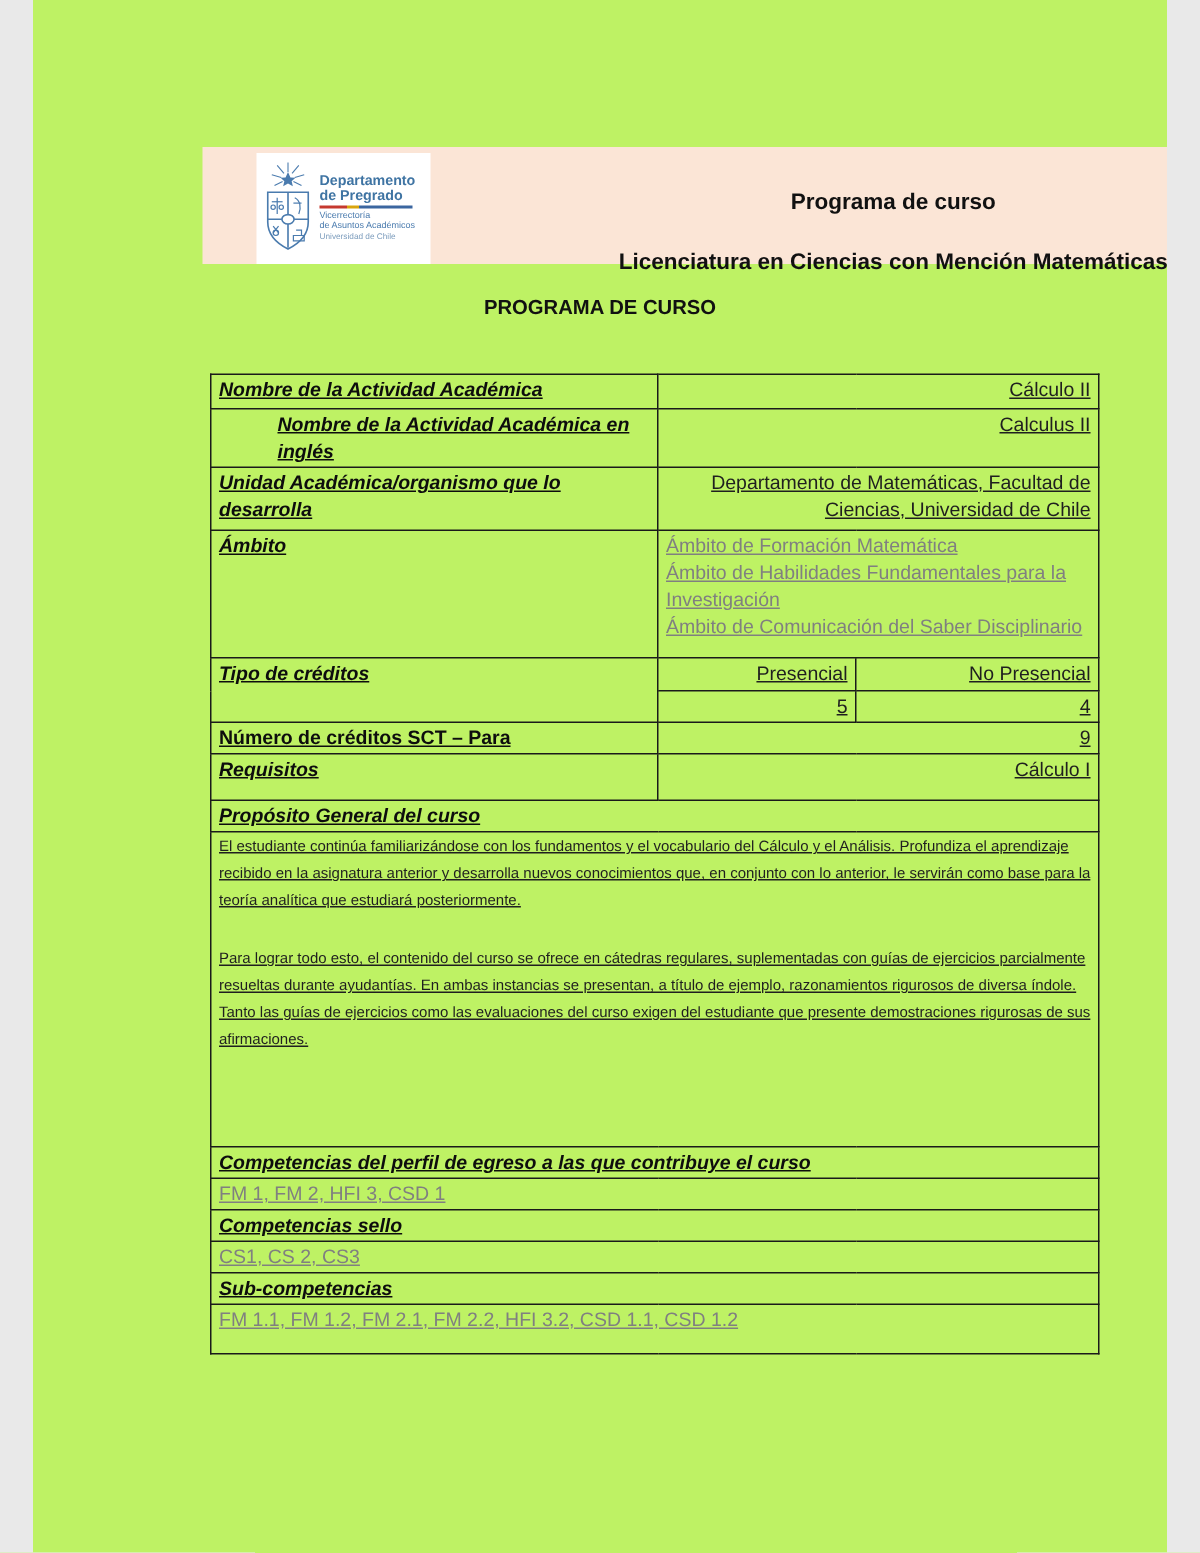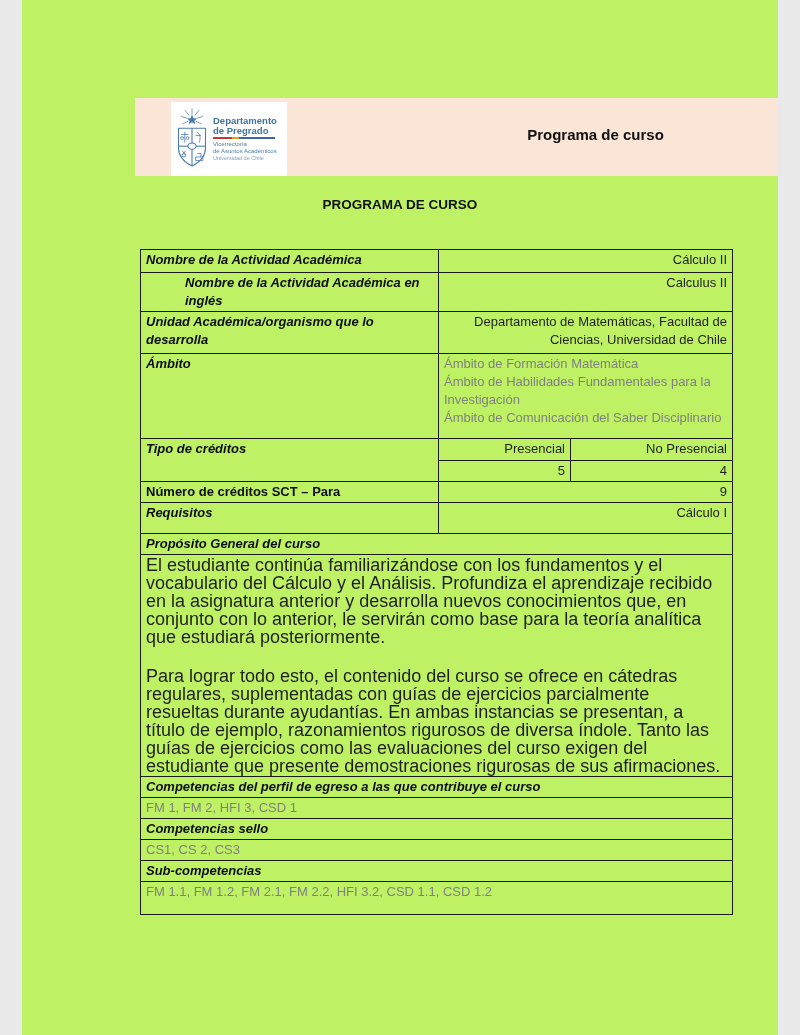--- a/index.html
+++ b/index.html
@@ -48,33 +48,34 @@
   }
   table.course col.c1{width:298px;}
   table.course col.c2{width:132px;}
   table.course col.c3{width:162px;}
   table.course td{
     border:1.5px solid #1a1a1a;
     padding:1px 5px 1px 5px;
     vertical-align:top;
     line-height:18px;
     overflow:hidden;
+    text-decoration:underline;
   }
   td.lbl{font-weight:bold;font-style:italic;color:#0d0d0d;}
   td.lbl-upright{font-weight:bold;font-style:normal;color:#0d0d0d;}
   td.val{color:#1f1f1f;text-align:right;}
   td.val-gray{color:#808080;line-height:17px;}
   .pre{white-space:pre-line;}
   tr.h23 td{height:20px;} tr.h21 td{height:18px;padding-left:44px;}
   tr.h42 td{height:39px;}  tr.h85 td{height:82px;}
   tr.h22 td{height:19px;margin-left:28px;}  tr.h20 td{height:17px;}
   tr.h31 td{height:28px;}  tr.h19 td{height:16px;}
   tr.h18 td{height:15px;}  tr.h33 td{height:30px;}
   tr.h210 td{height:207px;}
-  td.purpose{line-height:21px;font-size:18px;padding-top:4px;}
+  td.purpose{line-height:21px;font-size:10px;padding-top:4px;}
   td.purpose p{margin:0 0 21px 0;}
   td.purpose p:last-child{margin-bottom:0;}
 </style>
 </head>
 <body>
 
 <div class="page">
 
   <div class="header-bar">
     <div class="logo-box">
@@ -114,20 +115,21 @@
         <span class="logo-dept">Departamento</span>
         <span class="logo-dept">de Pregrado</span>
         <span class="logo-rule"></span>
         <span class="logo-small">Vicerrectoría</span>
         <span class="logo-small">de Asuntos Académicos</span>
         <span class="logo-tiny">Universidad de Chile</span>
       </div>
     </div>
     <div class="header-title">
       <span class="pre">Programa  de curso</span><br>
+      <span>Licenciatura en Ciencias con Mención Matemáticas</span>
     </div>
   </div>
 
   <div class="doc-title">PROGRAMA DE CURSO</div>
 
   <table class="course">
     <colgroup>
         <col class="c1">
         <col class="c2">
         <col class="c3">

